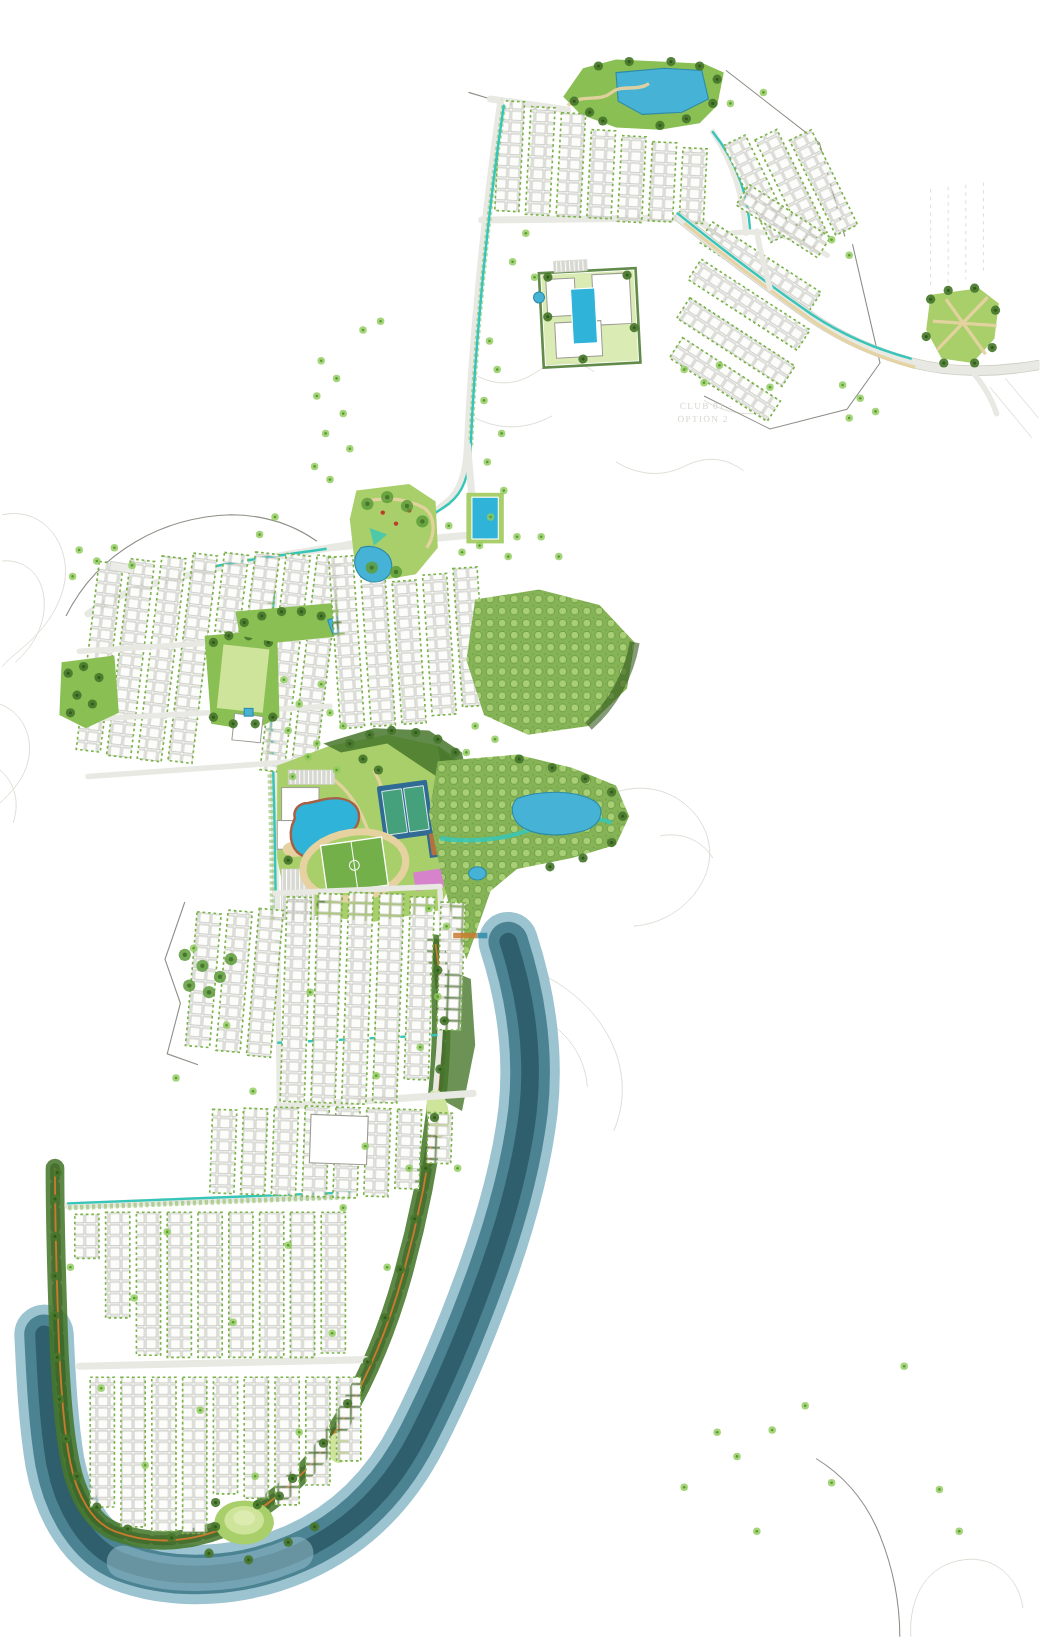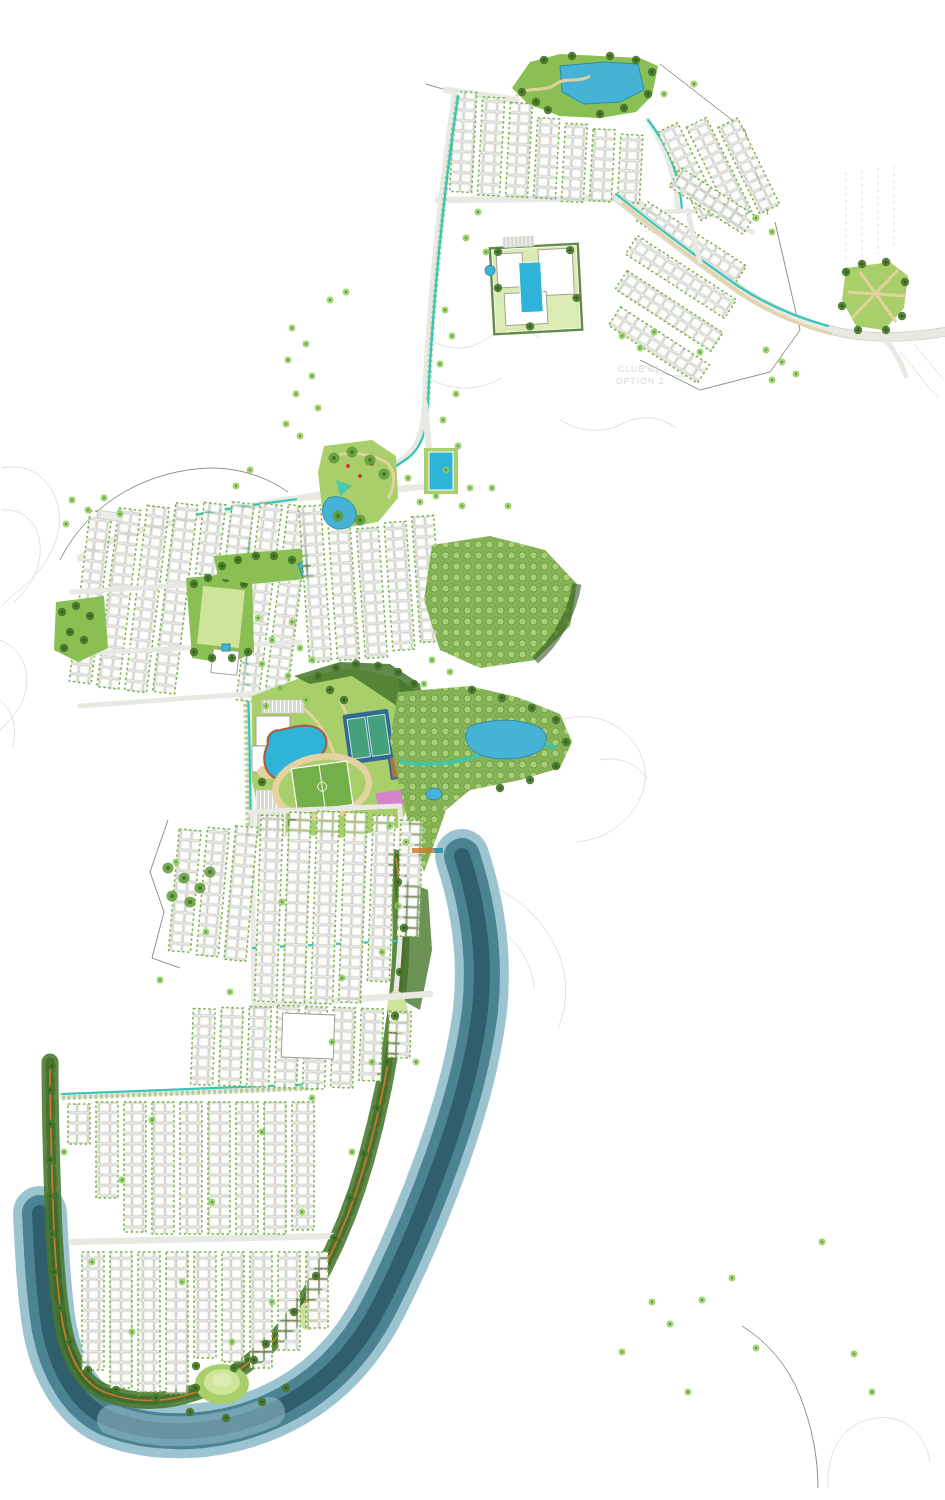--- a/index.html
+++ b/index.html
@@ -1,17 +1,17 @@
 <!DOCTYPE html>
 <html style="--paper: #ffffff; --contour: #deddd6; --boundary: #8f8f88; --road_fill: #e9e9e4; --road_casing: #cfcfc8; --lot_fill: #fcfcfa; --lot_stroke: #b2b2a9; --verge_green: #79b347; --canal_teal: #36c6b9; --path_tan: #e5d2a0; --path_orange: #c97a2e; --tree_light: #8ecb5a; --tree_core: #5d9c31; --tree_dark: #47772b; --tree_dark_core: #33591e; --lawn_light: #cfe49b; --lawn_green: #a8cf69; --field_green: #74b04a; --park_green: #8abf54; --forest_base: #85b356; --forest_ring: #a9cf74; --forest_ring_edge: #5e8f3a; --pond_blue: #45b2d6; --pond_edge: #2e8ba8; --pool_blue: #2fb3d9; --river_deep: #2c5a68; --river_mid: #47808f; --river_light: #97c0cd; --court_outer: #2f6b95; --court_inner: #45a07c; --bball_orange: #b5713d; --court_pink: #d783cc; --building_stroke: #9b9b93; --parking_gray: #d8d8d3; --deck_terracotta: #a86044; --faint_text: #d9d7d0;"><head>
 <meta charset="utf-8">
 <style>
   html,body{margin:0;padding:0;background:#ffffff;}
   .stage{position:relative;width:945px;height:1500px;background:var(--paper,#fff);overflow:hidden;
-         font-family:Liberation Sans, sans-serif;}
+         font-family:Liberation Serif, serif;}
   svg{display:block;}
   .contour{fill:none;stroke:var(--contour);stroke-width:.9;}
   .contour-d{fill:none;stroke:var(--contour);stroke-width:.9;stroke-dasharray:3 4;}
   .boundary{fill:none;stroke:var(--boundary);stroke-width:1;}
   .road{fill:none;stroke:var(--road_fill);stroke-width:6.5;stroke-linecap:round;stroke-linejoin:round;}
   .road-thin{fill:none;stroke:var(--road_fill);stroke-width:5;stroke-linecap:round;}
   .road-casing{fill:none;stroke:var(--road_casing);stroke-width:9.5;stroke-linecap:round;}
   .road-main{fill:none;stroke:var(--road_fill);stroke-width:8;stroke-linecap:round;}
   .canal{fill:none;stroke:var(--canal_teal);stroke-width:2.2;stroke-linecap:round;}
   .canal-dash{fill:none;stroke:var(--canal_teal);stroke-width:2.2;stroke-dasharray:6 22;}

